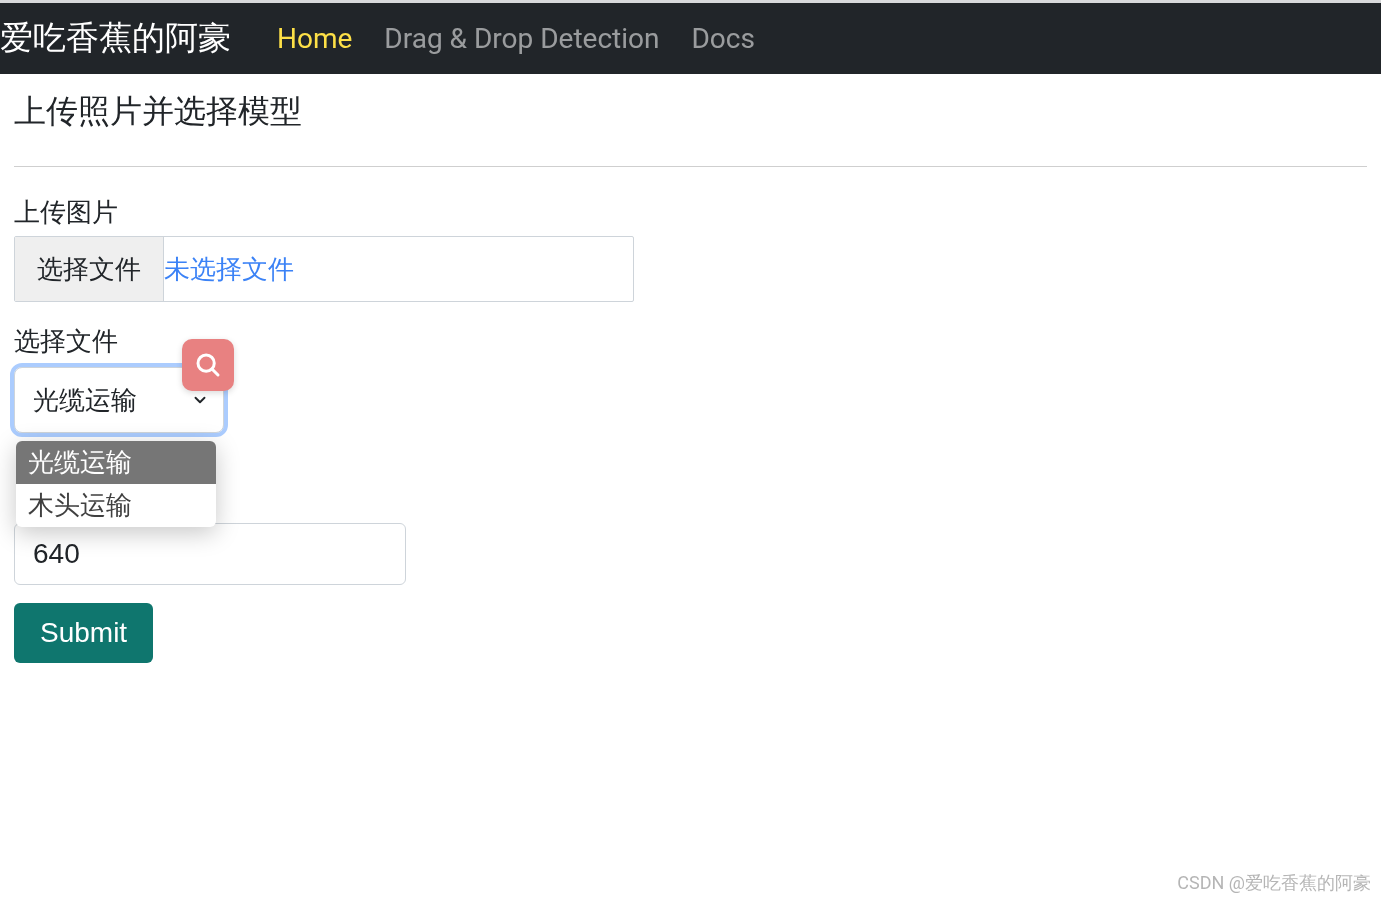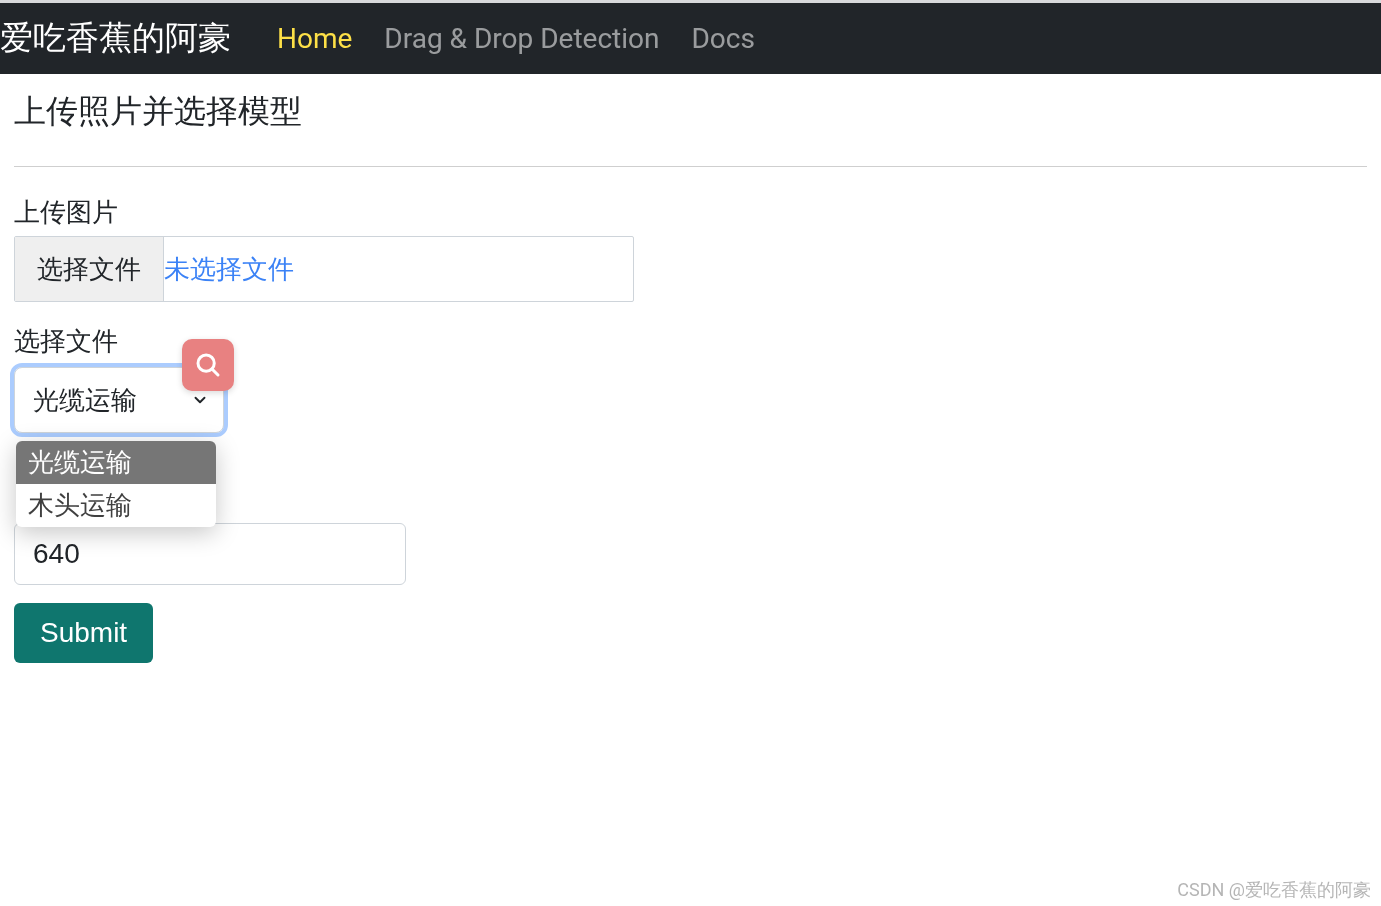--- a/index.html
+++ b/index.html
@@ -157,21 +157,21 @@
       color: #ffffff;
       border: none;
       border-radius: 6px;
       font-size: 28px;
       padding: 14px 26px;
       cursor: pointer;
     }
     .watermark {
       position: absolute;
       right: 10px;
-      bottom: 4px;
+      bottom: 11px;
       color: rgba(120,120,120,0.55);
       font-size: 18px;
     }
   </style>
 </head>
 <body>
 
 <div class="topbar">
   <div class="brand">爱吃香蕉的阿豪</div>
   <a class="nav-link active">Home</a>

